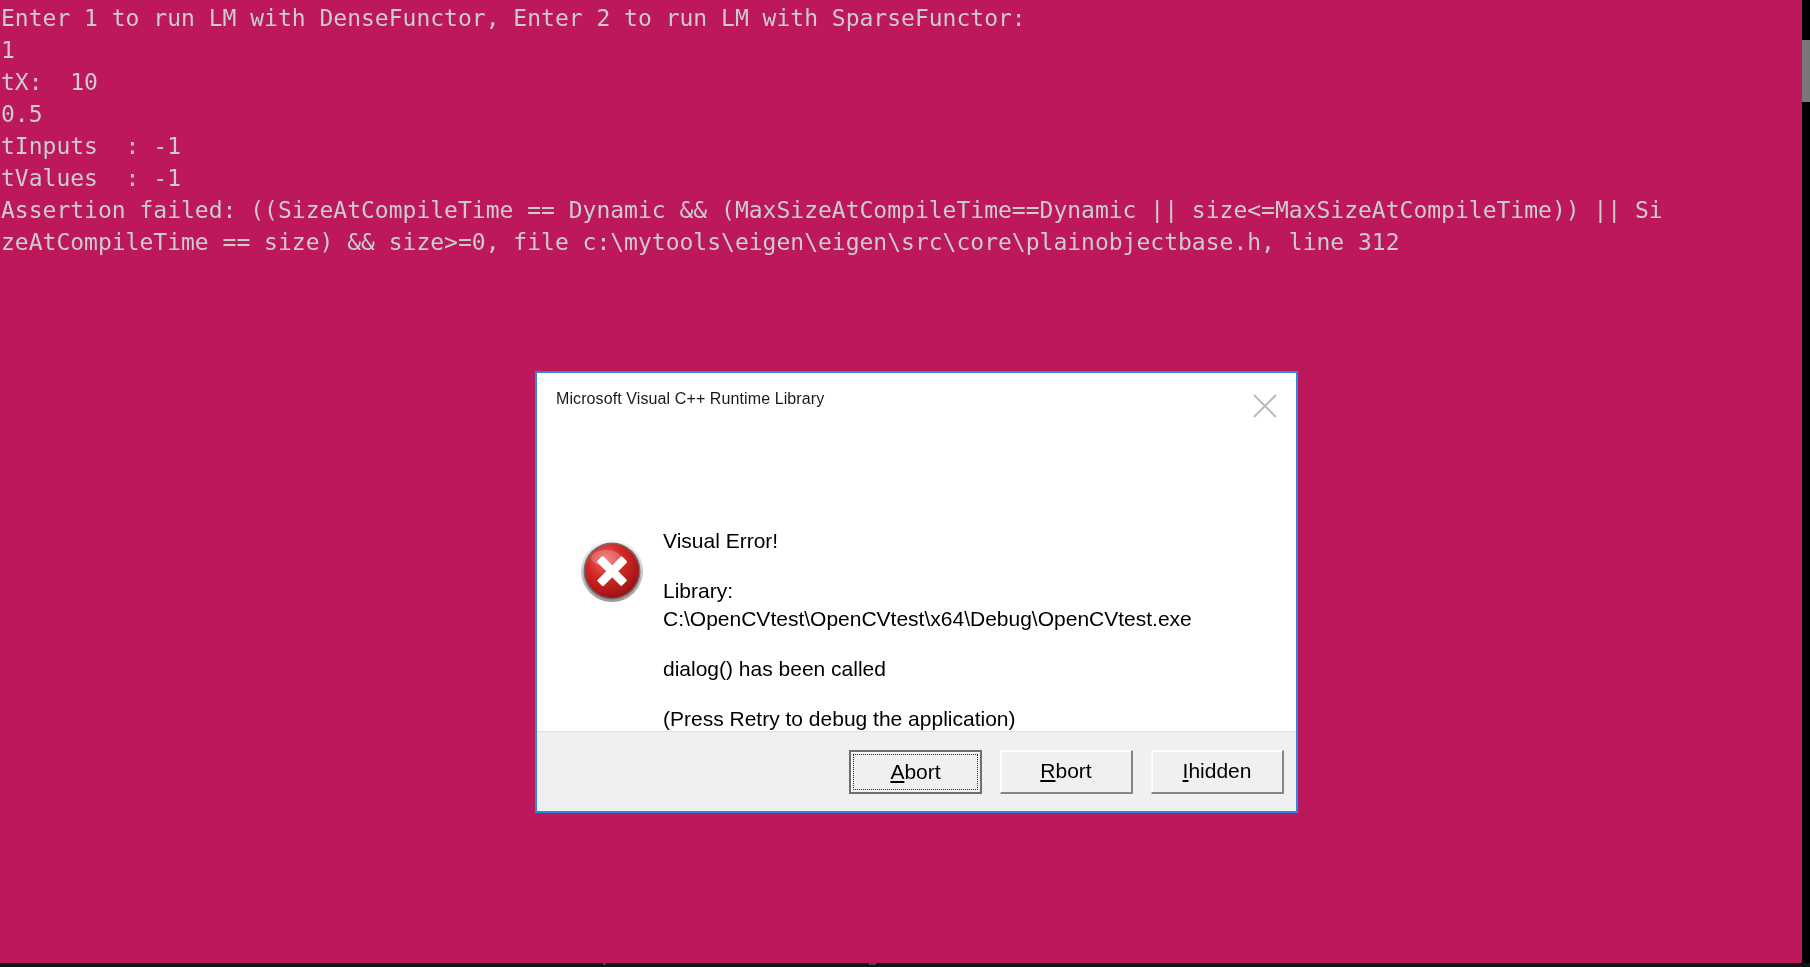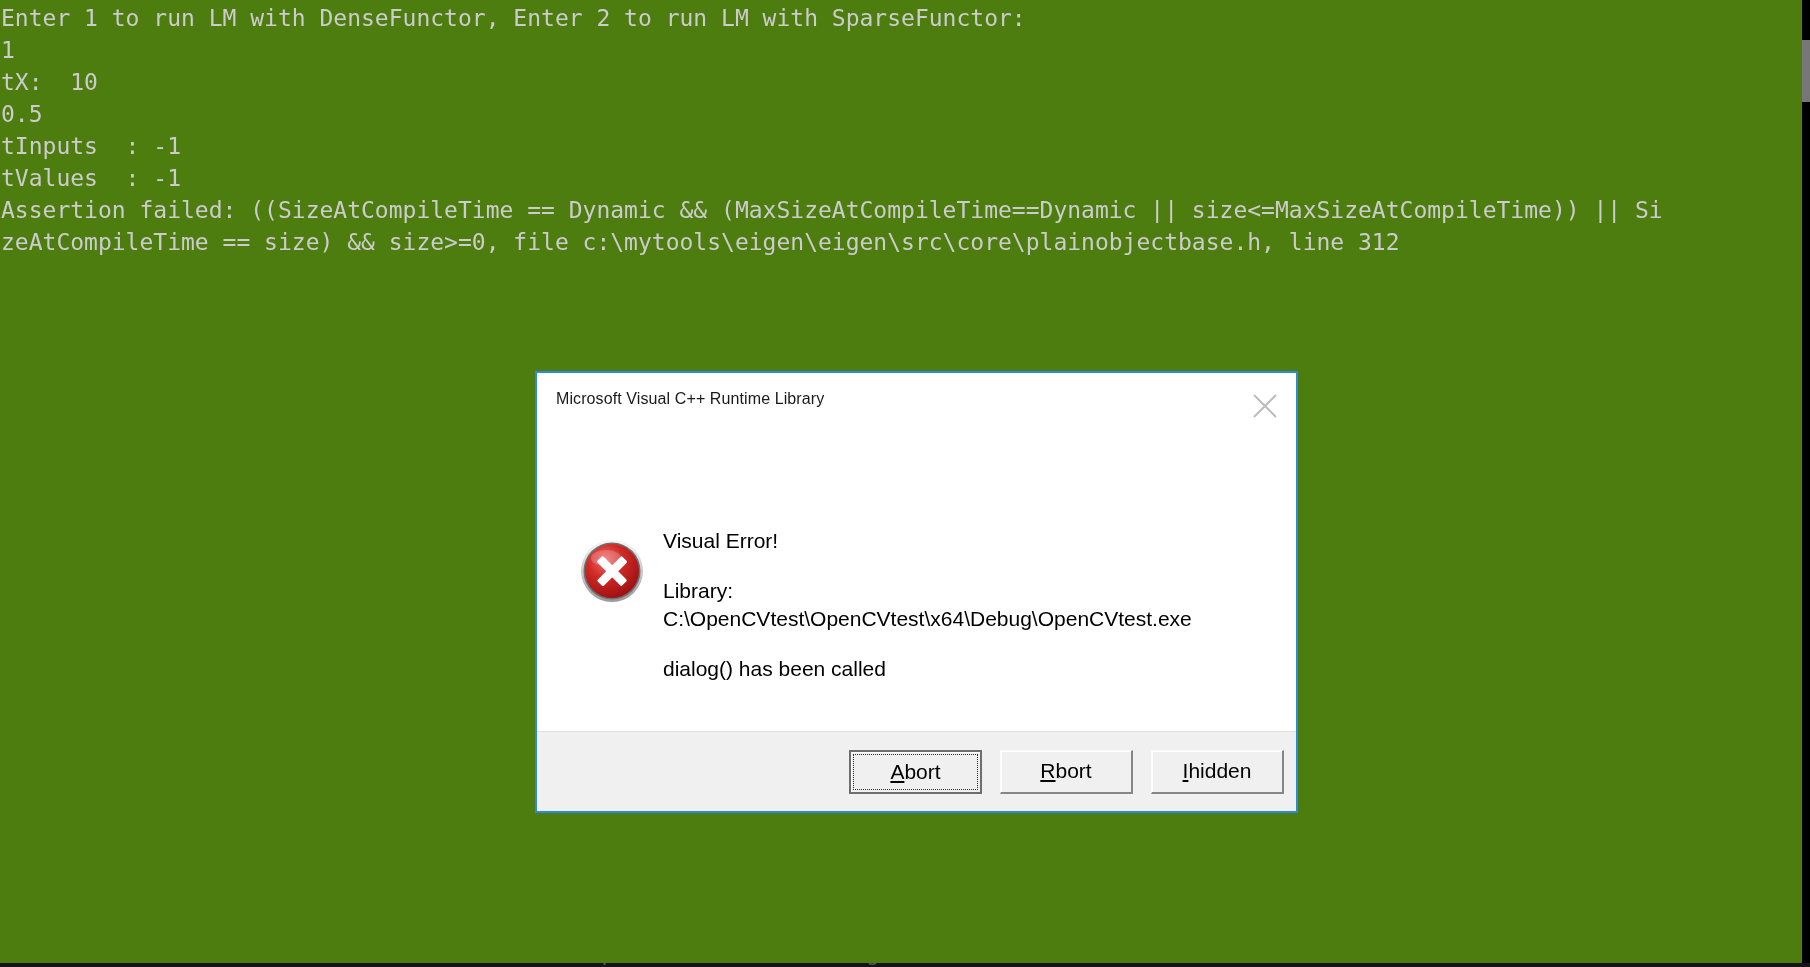--- a/index.html
+++ b/index.html
@@ -15,21 +15,21 @@
     overflow: hidden;
     font-family: "Liberation Sans", sans-serif;
   }
 
   
   #console {
     position: absolute;
     left: 0; top: 0;
     width: 1810px;
     height: 967px;
-    background: #4d7c0f;
+    background: #be185d;
     overflow: hidden;
   }
   #console-text {
     position: absolute;
     left: 1px;
     top: 2px;
     width: 1800px;
     color: #cccccc;
     font-family: "DejaVu Sans Mono", "Liberation Mono", monospace;
     font-size: 23px;
@@ -245,20 +245,21 @@
       </svg>
     </div>
 
     <div id="message-block">
       <p class="msg-para">Visual Error!</p>
       <p class="msg-para">
         <span class="msg-line">Library:</span>
         <span class="msg-line">C:\OpenCVtest\OpenCVtest\x64\Debug\OpenCVtest.exe</span>
       </p>
       <p class="msg-para">dialog() has been called</p>
+      <p class="msg-para">(Press Retry to debug the application)</p>
     </div>
 
   </div>
 
   <div id="dialog-footer">
     <button class="win-button default">
       <span class="focus-rect"></span>
       <span class="btn-label"><span class="accel">A</span><span>bort</span></span>
     </button>
 

